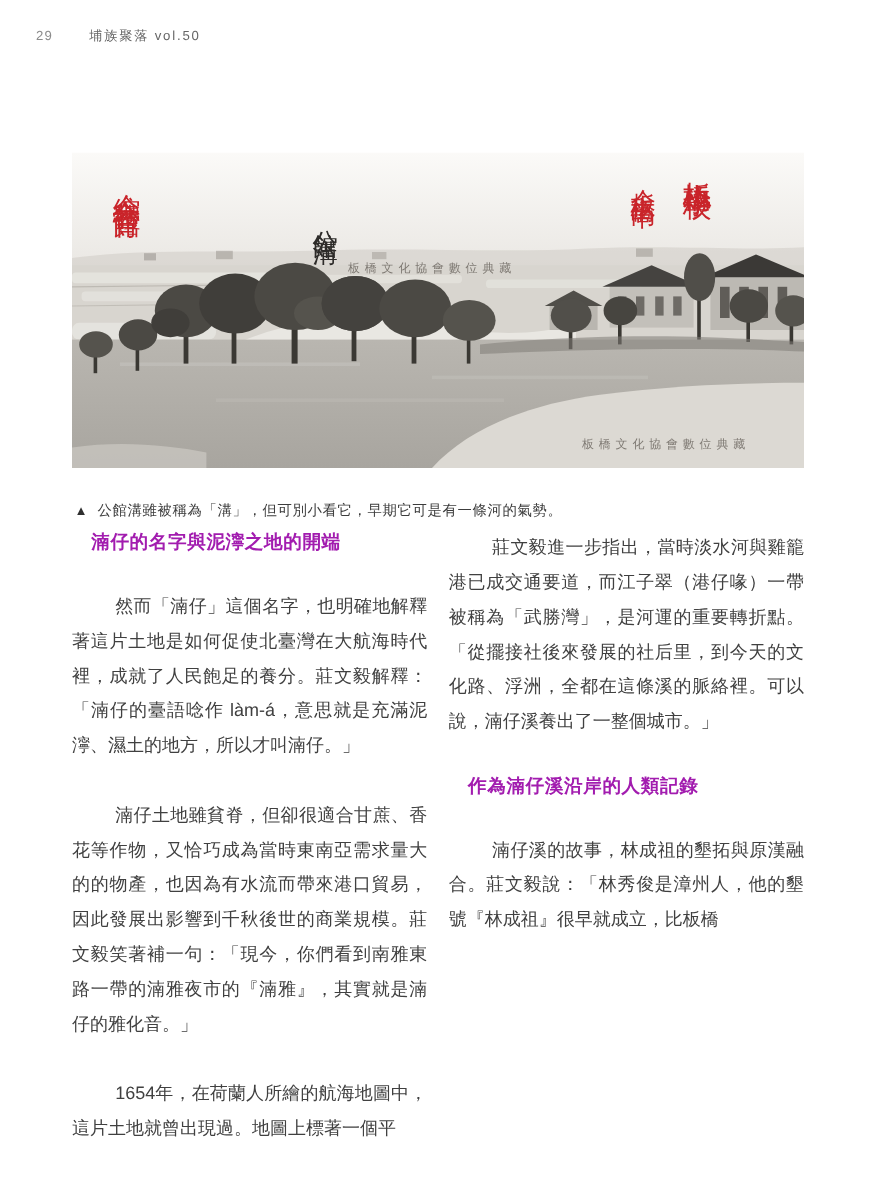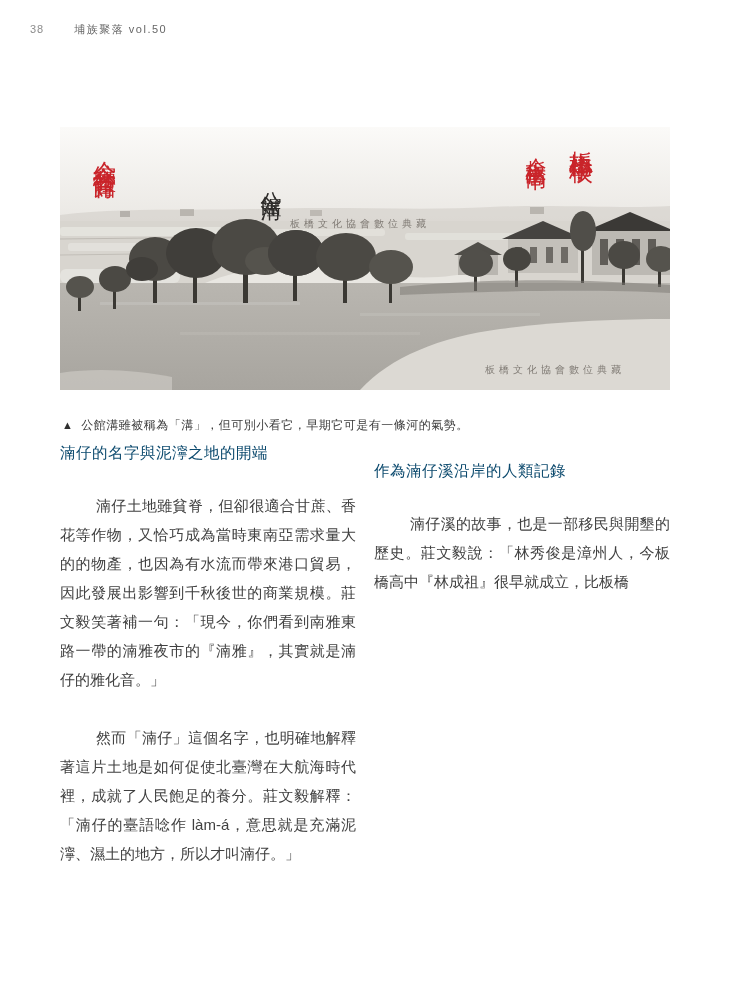--- a/index.html
+++ b/index.html
@@ -31,33 +31,33 @@
   }
   .wm-top{left:230px;top:90px;}
   .wm-bottom{left:425px;top:236px;}
   
   .caption{position:absolute;left:62px;top:395px;width:600px;font-size:12px;color:#3c3c3c;letter-spacing:0.5px;margin-top:22px;}
   .caption .mk{font-size:11px;margin-right:4px;color:#2f2f2f;}
   
   .col{position:absolute;top:442px;width:296px;font-size:15px;line-height:29px;text-align:justify;color:#404040;}
   .col-left{left:60px;}
   .col-right{left:374px;}
-  .col h2{font-size:15.5px;line-height:22px;margin:0 0 27px 0;color:#0c4a6e;font-weight:normal;letter-spacing:0.5px;}
+  .col h2{font-size:15.5px;line-height:22px;margin:0 0 27px 16px;color:#a21caf;font-weight:bold;letter-spacing:0.5px;}
   .col h2.mid{margin-top:18px;}
   .col p{margin:0 0 29px 0;}
   .col p.indent{text-indent:2.4em;}
   .col p:last-child{margin-bottom:0;}
 </style>
 </head>
 <body>
 
 <div class="page">
 
   <div class="hdr">
-    <span>38</span>
+    <span>29</span>
     <span class="pub">埔族聚落 vol.50</span>
   </div>
 
   <div class="photo">
     <svg viewBox="0 0 610 263" xmlns="http://www.w3.org/2000/svg">
       <defs>
         <linearGradient id="sky" x1="0" y1="0" x2="0" y2="1">
           <stop offset="0" stop-color="#fbfaf8"></stop>
           <stop offset="1" stop-color="#e3e0db"></stop>
         </linearGradient>
@@ -156,22 +156,24 @@
     <span class="vtext red ann-elem">板橋小學校</span>
   </div>
 
   <p class="caption">
     <span class="mk">▲</span>
     <span>公館溝雖被稱為「溝」，但可別小看它，早期它可是有一條河的氣勢。</span>
   </p>
 
   <section class="col col-left">
     <h2>湳仔的名字與泥濘之地的開端</h2>
+    <p class="indent">然而「湳仔」這個名字，也明確地解釋著這片土地是如何促使北臺灣在大航海時代裡，成就了人民飽足的養分。莊文毅解釋：「湳仔的臺語唸作 làm-á，意思就是充滿泥濘、濕土的地方，所以才叫湳仔。」</p>
     <p class="indent">湳仔土地雖貧脊，但卻很適合甘蔗、香花等作物，又恰巧成為當時東南亞需求量大的的物產，也因為有水流而帶來港口貿易，因此發展出影響到千秋後世的商業規模。莊文毅笑著補一句：「現今，你們看到南雅東路一帶的湳雅夜市的『湳雅』，其實就是湳仔的雅化音。」</p>
-    <p class="indent">然而「湳仔」這個名字，也明確地解釋著這片土地是如何促使北臺灣在大航海時代裡，成就了人民飽足的養分。莊文毅解釋：「湳仔的臺語唸作 làm-á，意思就是充滿泥濘、濕土的地方，所以才叫湳仔。」</p>
+    <p class="indent">1654年，在荷蘭人所繪的航海地圖中，這片土地就曾出現過。地圖上標著一個平</p>
   </section>
 
   <section class="col col-right">
+    <p class="indent">莊文毅進一步指出，當時淡水河與雞籠港已成交通要道，而江子翠（港仔喙）一帶被稱為「武勝灣」，是河運的重要轉折點。「從擺接社後來發展的社后里，到今天的文化路、浮洲，全都在這條溪的脈絡裡。可以說，湳仔溪養出了一整個城市。」</p>
     <h2 class="mid">作為湳仔溪沿岸的人類記錄</h2>
-    <p class="indent">湳仔溪的故事，也是一部移民與開墾的歷史。莊文毅說：「林秀俊是漳州人，今板橋高中『林成祖』很早就成立，比板橋</p>
+    <p class="indent">湳仔溪的故事，林成祖的墾拓與原漢融合。莊文毅說：「林秀俊是漳州人，他的墾號『林成祖』很早就成立，比板橋</p>
   </section>
 
 </div>
 
 </body></html>

